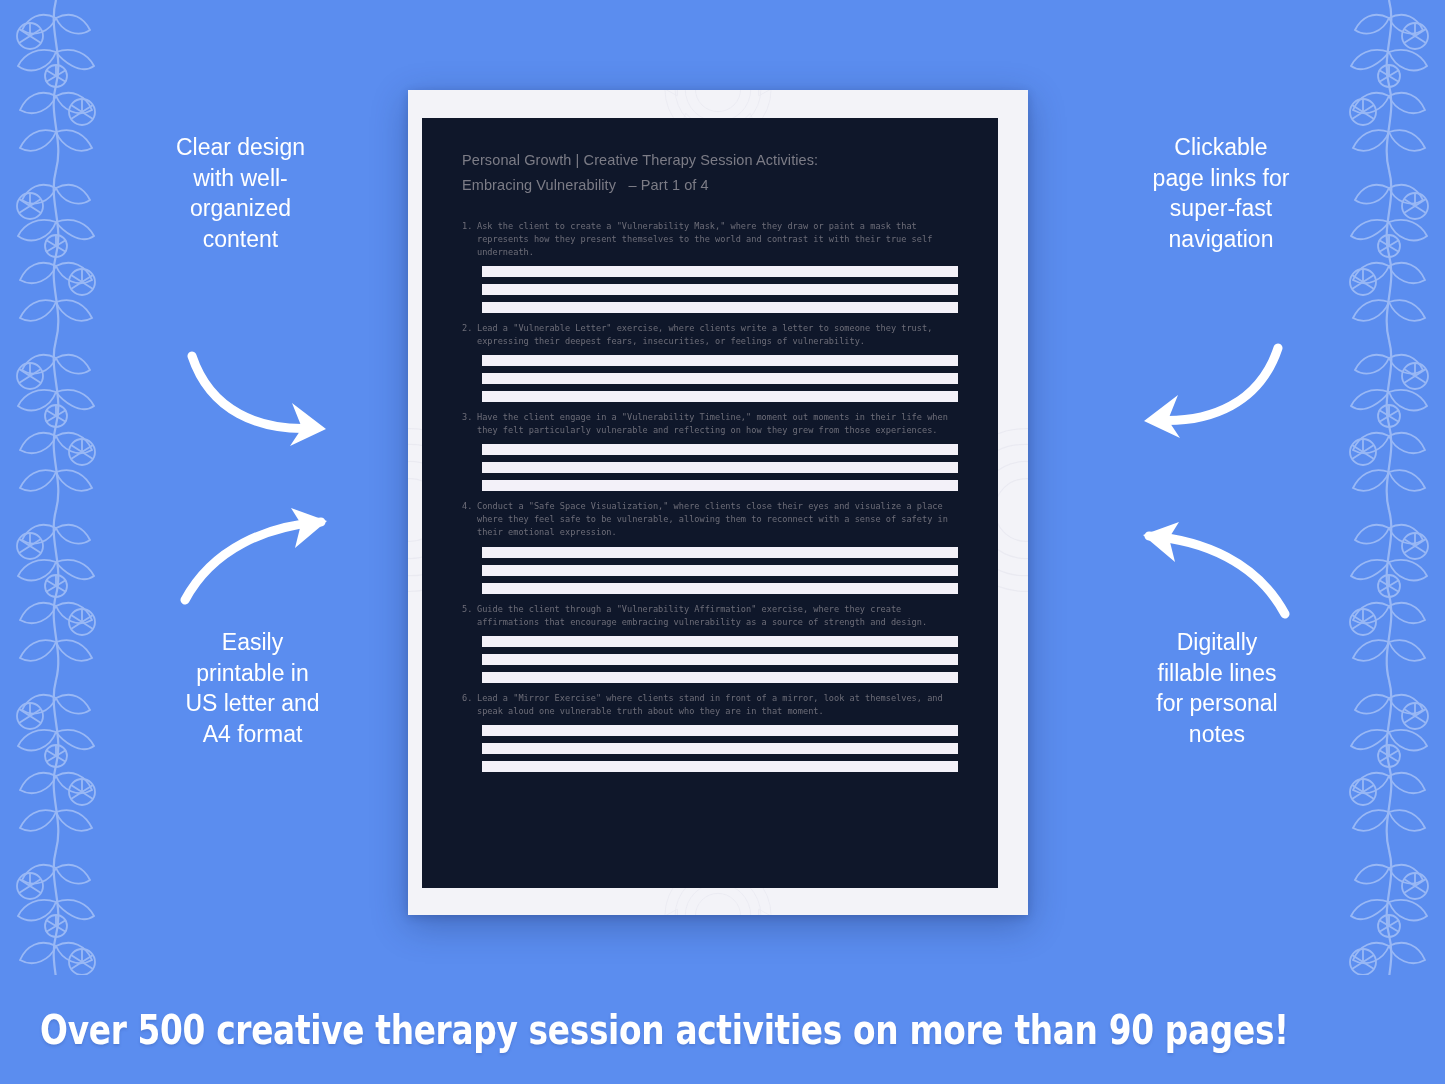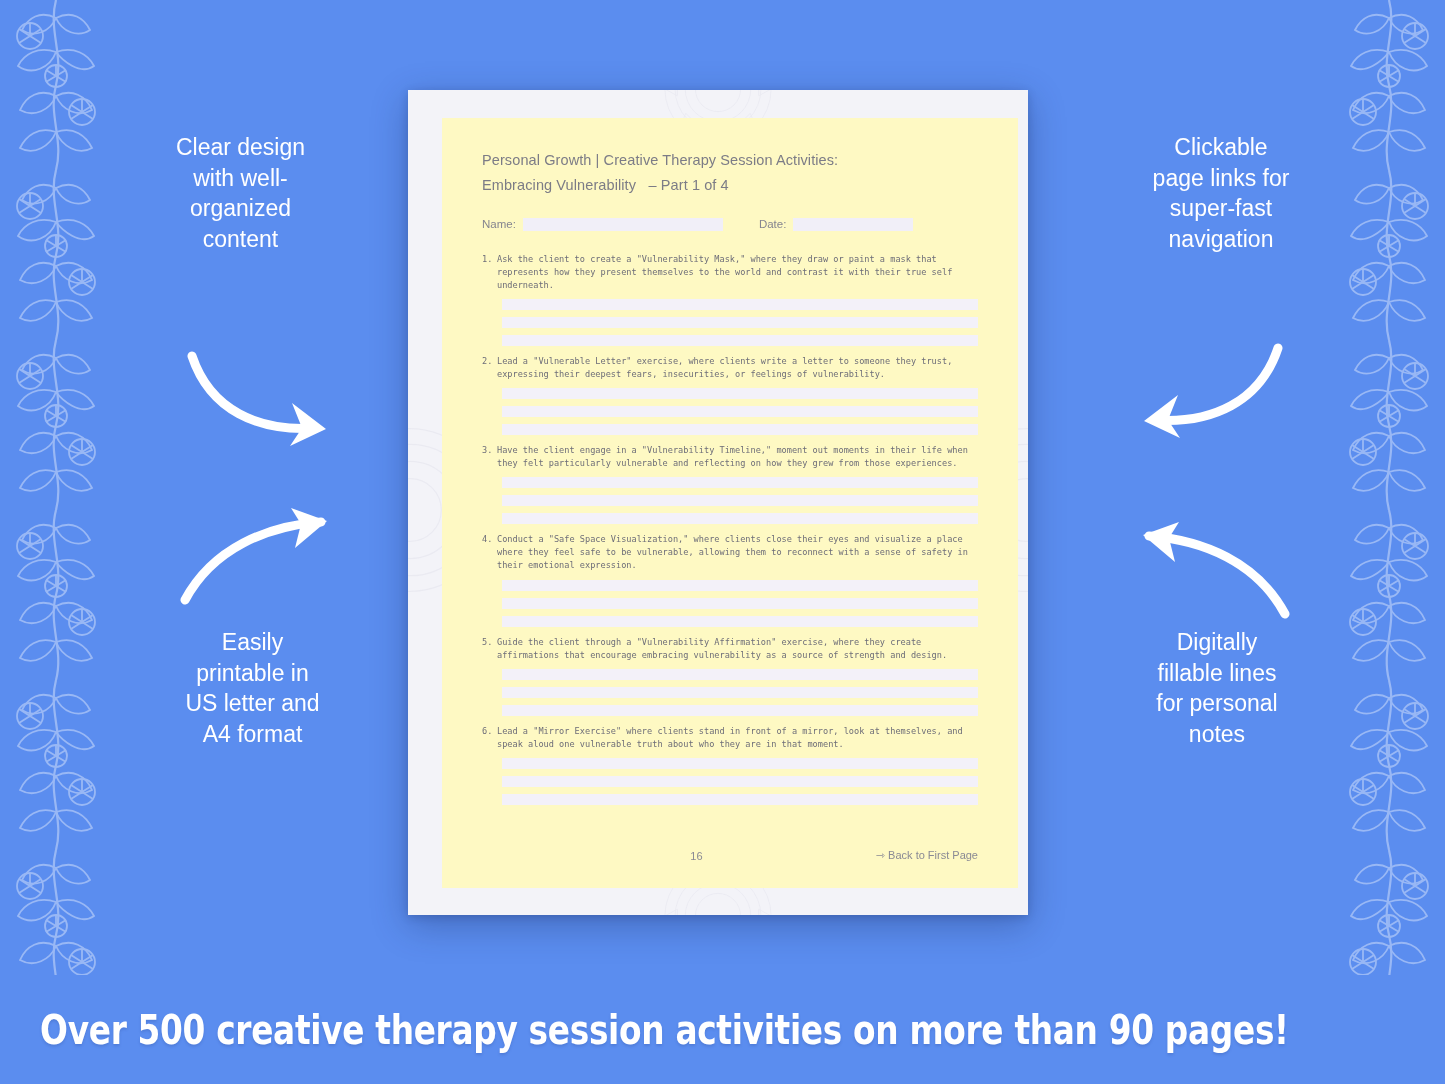--- a/index.html
+++ b/index.html
@@ -39,25 +39,25 @@
     opacity: .5;
     pointer-events: none;
   }
   .mandala.m-top   { top: -66px;  left: 50%; transform: translateX(-50%); }
   .mandala.m-bot   { bottom: -66px; left: 50%; transform: translateX(-50%); }
   .mandala.m-left  { top: 330px; left: -88px; }
   .mandala.m-right { top: 330px; right: -88px; }
 
   .doc-page {
     position: absolute;
-    left: 34px;
+    left: 14px;
     top: 28px;
     width: 576px;
     height: 770px;
-    background: #fef9c3;
+    background: #0f172a;
     padding: 30px 40px 0 40px;
   }
 
   .doc-title {
     font-size: 14.5px;
     color: #7c7c86;
     letter-spacing: .1px;
     line-height: 1.72;
     white-space: pre;
   }
@@ -274,27 +274,20 @@
       <circle cx="115" cy="115" r="84"></circle>
         <circle cx="115" cy="115" r="104"></circle>
     </g>
   </svg>
 
   <div class="doc-page">
 
     <div class="doc-title"><span>Personal Growth | Creative Therapy Session Activities:</span>
 <span>Embracing Vulnerability   – Part 1 of 4</span></div>
 
-    <div class="name-date-row">
-      <span class="nd-label">Name:</span>
-      <span class="nd-blank name"></span>
-      <span class="nd-gap"></span>
-      <span class="nd-label">Date:</span>
-      <span class="nd-blank date"></span>
-    </div>
 
     <div class="items">
 
       <div class="item">
         <div class="item-text">
           <span class="item-num">1.</span>
           <span class="item-body">Ask the client to create a "Vulnerability Mask," where they draw or paint a mask that represents how they present themselves to the world and contrast it with their true self underneath.</span>
         </div>
         <div class="lines">
           <div class="fill-line"></div>
@@ -358,23 +351,19 @@
         </div>
         <div class="lines">
           <div class="fill-line"></div>
           <div class="fill-line"></div>
           <div class="fill-line"></div>
         </div>
       </div>
 
     </div>
 
-    <div class="doc-footer">
-      <span class="page-num">16</span>
-      <a class="back-link" href="#">⇾ Back to First Page</a>
-    </div>
 
   </div>
 </div>
 
 <div class="banner">
   <div class="banner-text">Over 500 creative therapy session activities on more than 90 pages!</div>
 </div>
 
 </body></html>

